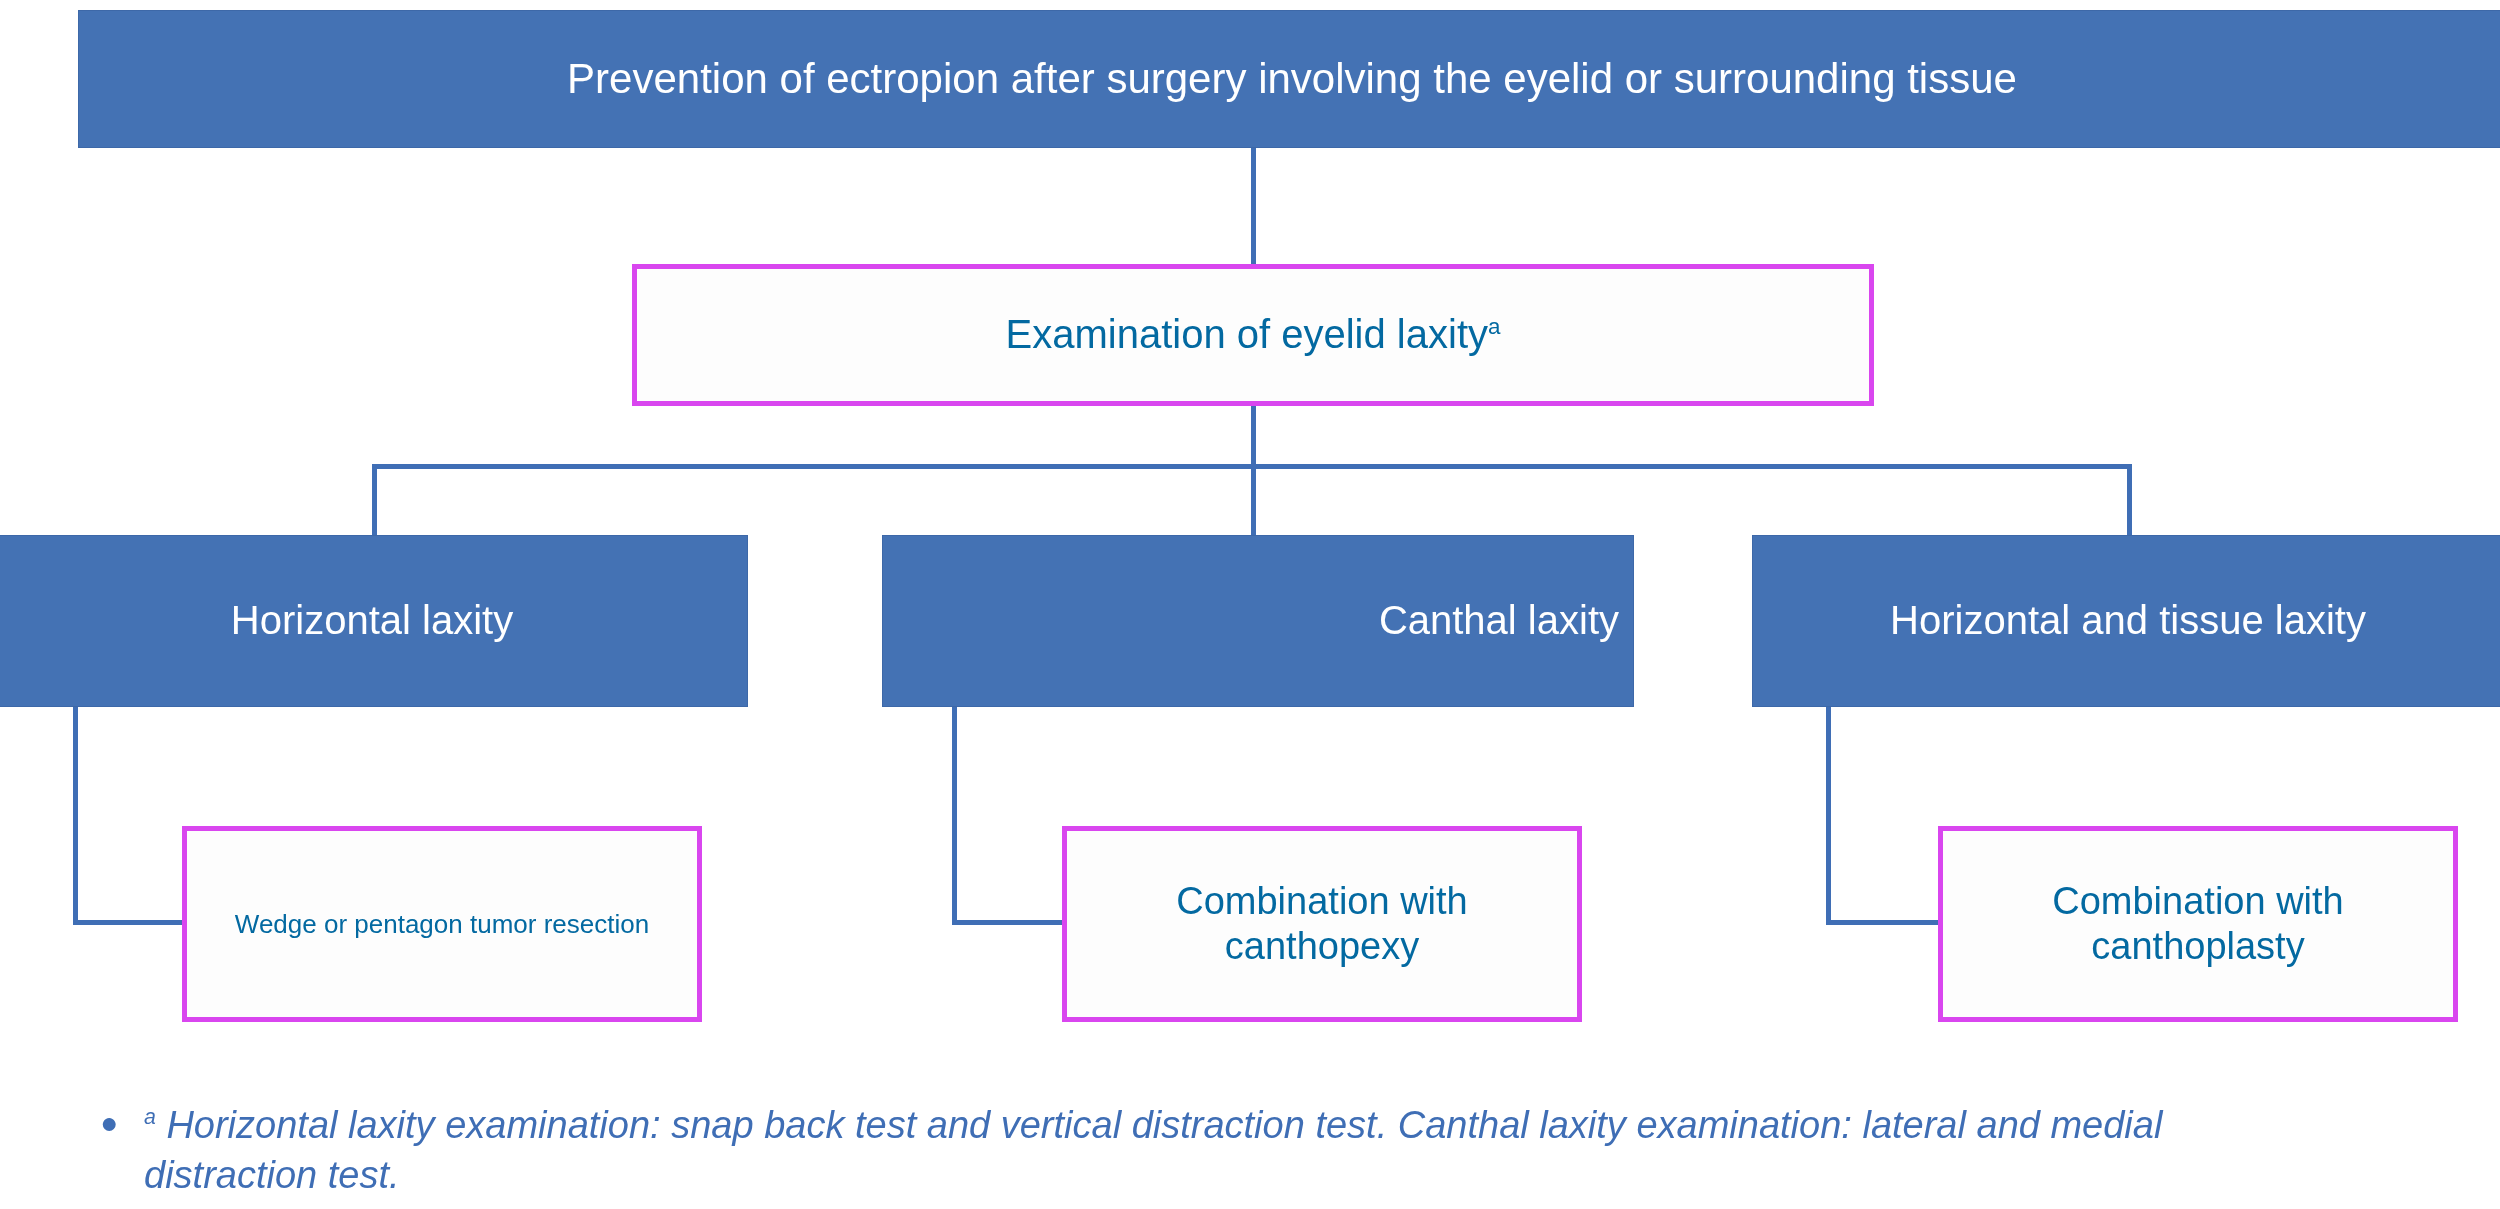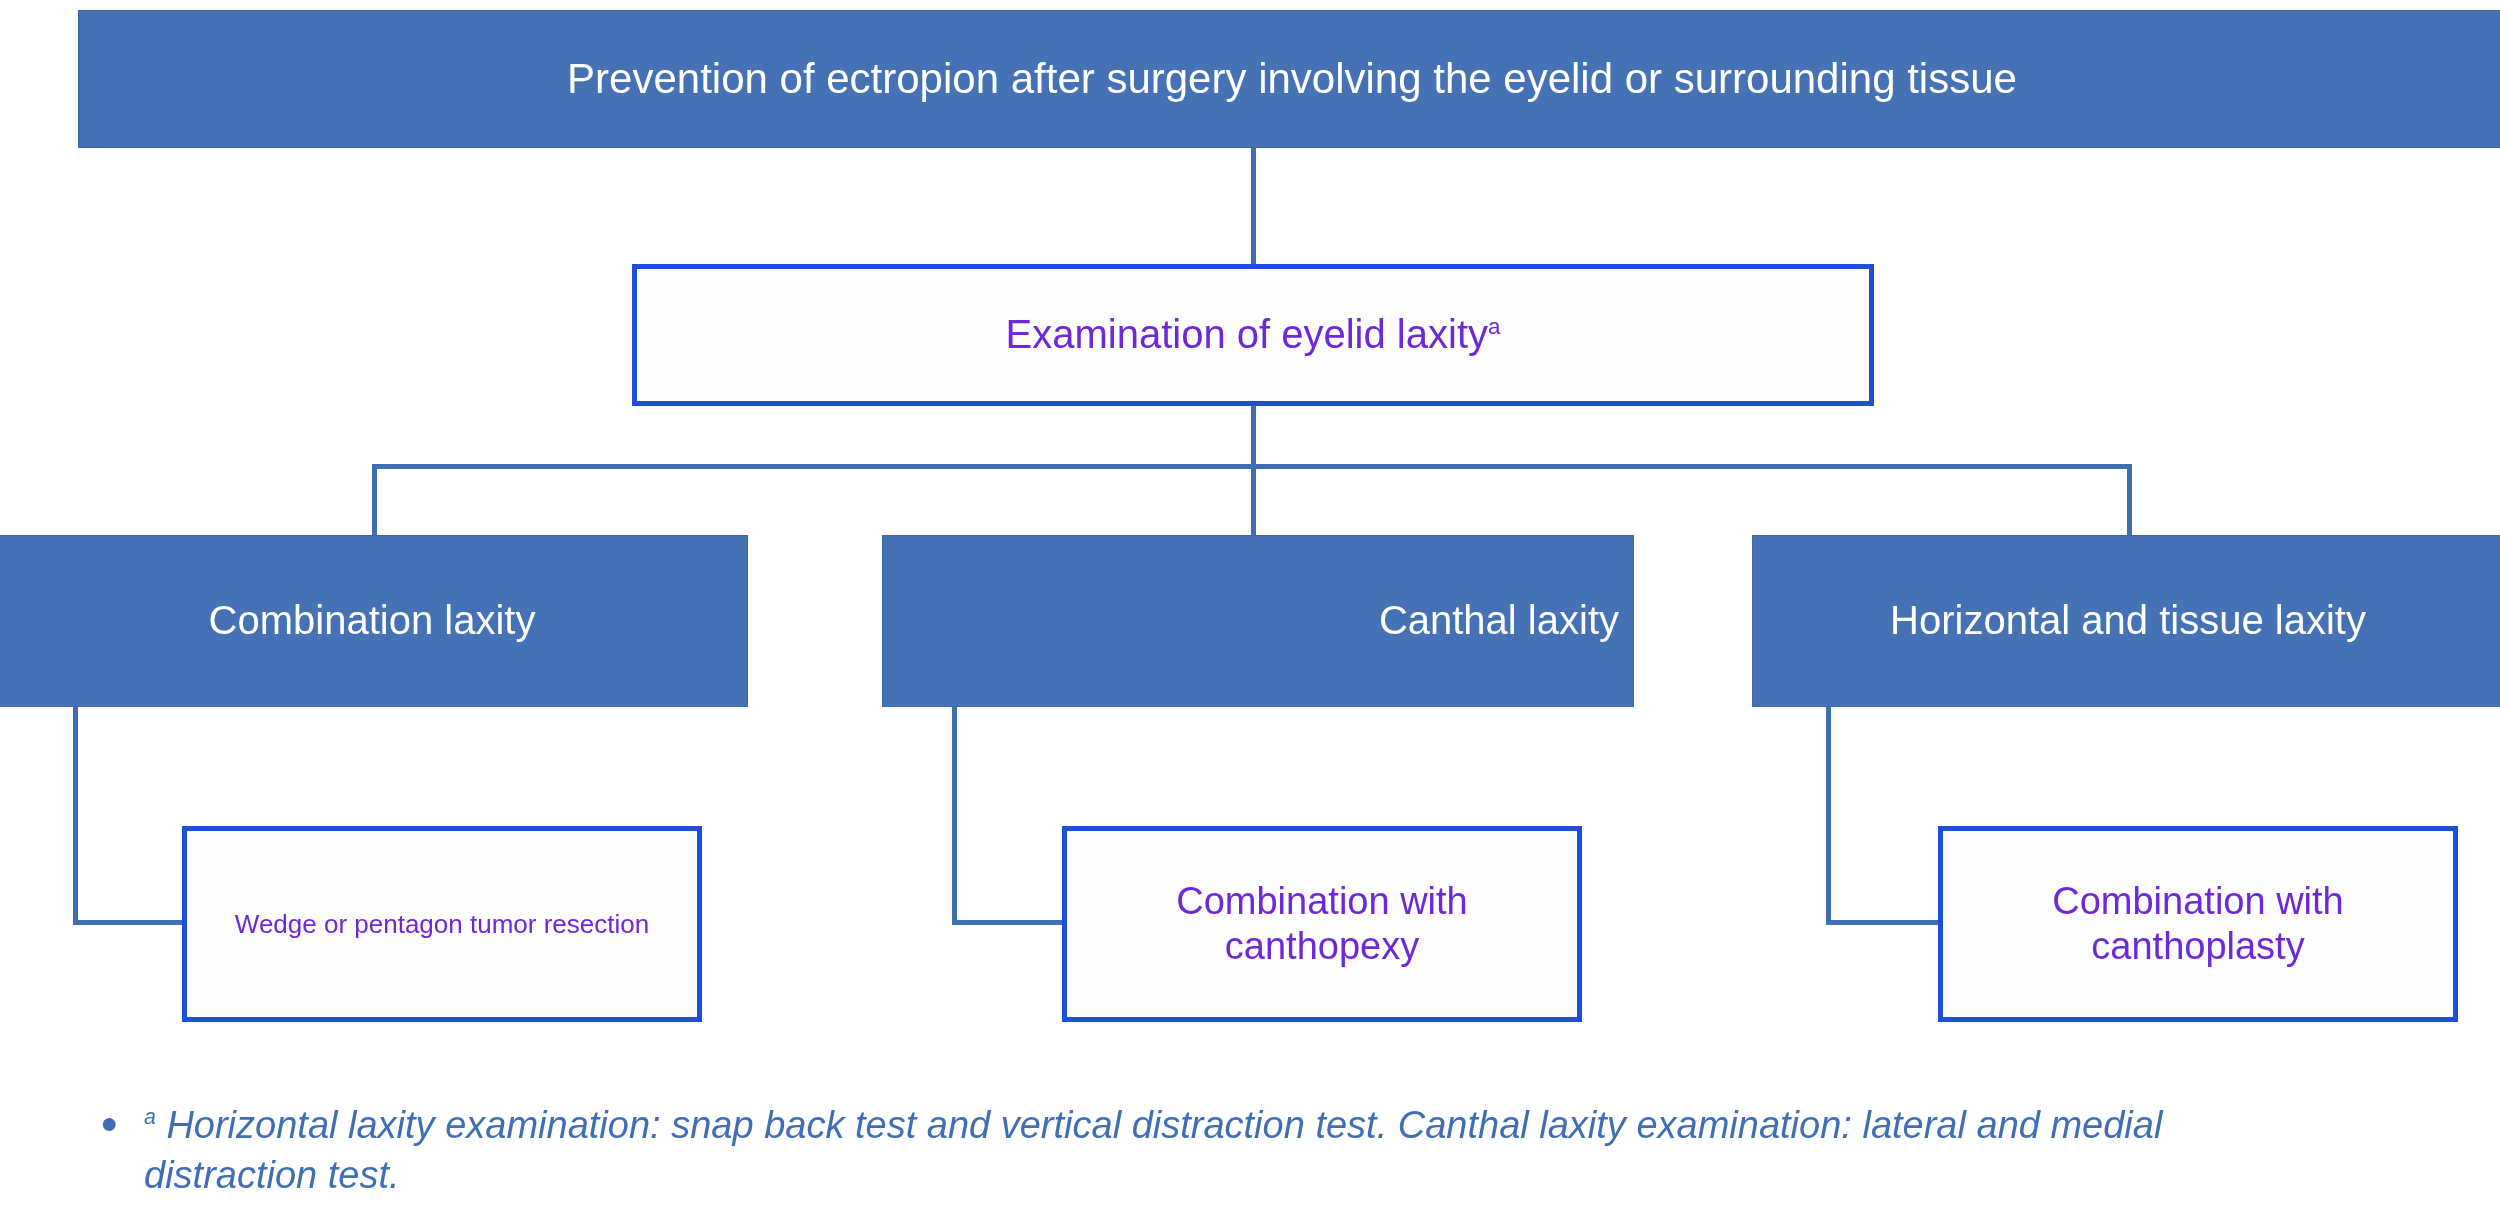--- a/index.html
+++ b/index.html
@@ -28,22 +28,22 @@
     text-align: center;
     line-height: 1.18;
   }
   .node.filled {
     background: #4472B4;
     border: 1px solid #3d68a8;
     color: #ffffff;
   }
   .node.outlined {
     background: #fdfdfd;
-    border: 5px solid #1d4ed8;
-    color: #6d28d9;
+    border: 5px solid #d946ef;
+    color: #0369a1;
   }
   .node .label {
     display: block;
     padding: 0 14px;
   }
   .sup {
     font-size: 0.56em;
     vertical-align: super;
     line-height: 0;
   }
@@ -127,21 +127,21 @@
     <span class="label"><span>Examination of eyelid laxity</span><span class="sup">a</span></span>
   </div>
 
   <div class="conn v" style="left:1251px; top:406px; height:62px;"></div>
   <div class="conn h" style="left:372px; top:464px; width:1760px;"></div>
   <div class="conn v" style="left:372px; top:464px; height:74px;"></div>
   <div class="conn v" style="left:1251px; top:464px; height:74px;"></div>
   <div class="conn v" style="left:2127px; top:464px; height:74px;"></div>
 
   <div id="node-horizontal" class="node filled">
-    <span class="label">Combination laxity</span>
+    <span class="label">Horizontal laxity</span>
   </div>
 
   <div id="node-canthal" class="node filled">
     <span class="label">Canthal laxity</span>
   </div>
 
   <div id="node-both" class="node filled">
     <span class="label">Horizontal and tissue laxity</span>
   </div>
 

